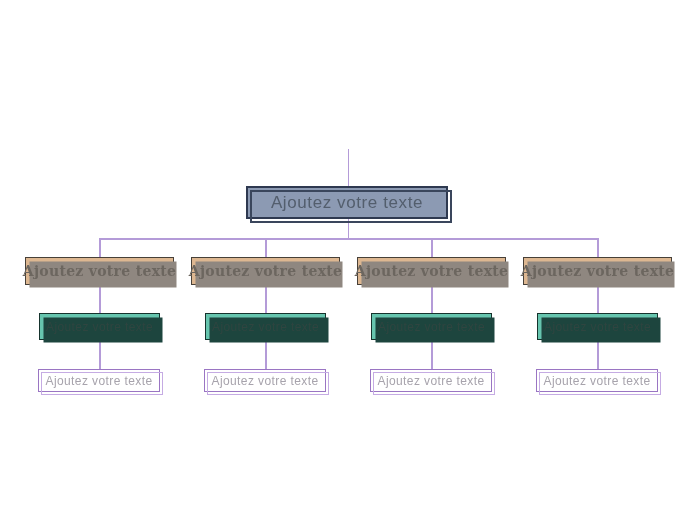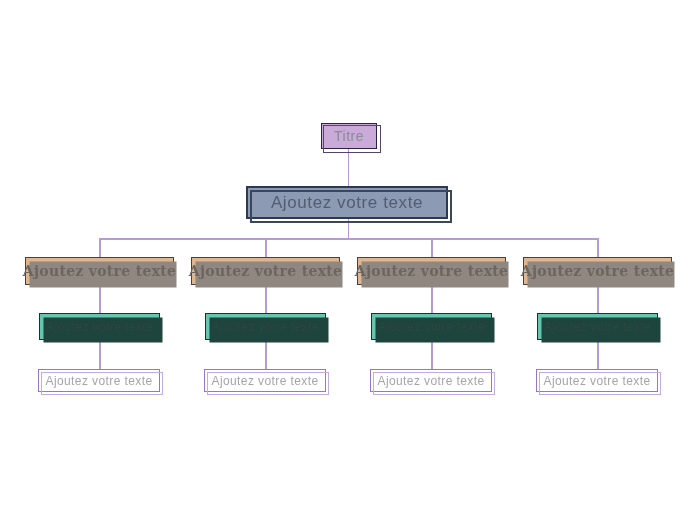--- a/index.html
+++ b/index.html
@@ -163,23 +163,20 @@
   <div class="line vline ln-mid c1"></div>
   <div class="line vline ln-mid c2"></div>
   <div class="line vline ln-mid c3"></div>
   <div class="line vline ln-mid c4"></div>
 
   <div class="line vline ln-bot c1"></div>
   <div class="line vline ln-bot c2"></div>
   <div class="line vline ln-bot c3"></div>
   <div class="line vline ln-bot c4"></div>
 
-  <div class="node titre">
-    <span>Titre</span>
-  </div>
 
   <div class="node root">
     <span>Ajoutez votre texte</span>
   </div>
 
   <div class="node lv1 c1">
     <span>Ajoutez votre texte</span>
   </div>
   <div class="node lv2 c1">
     <span>Ajoutez votre texte</span>

